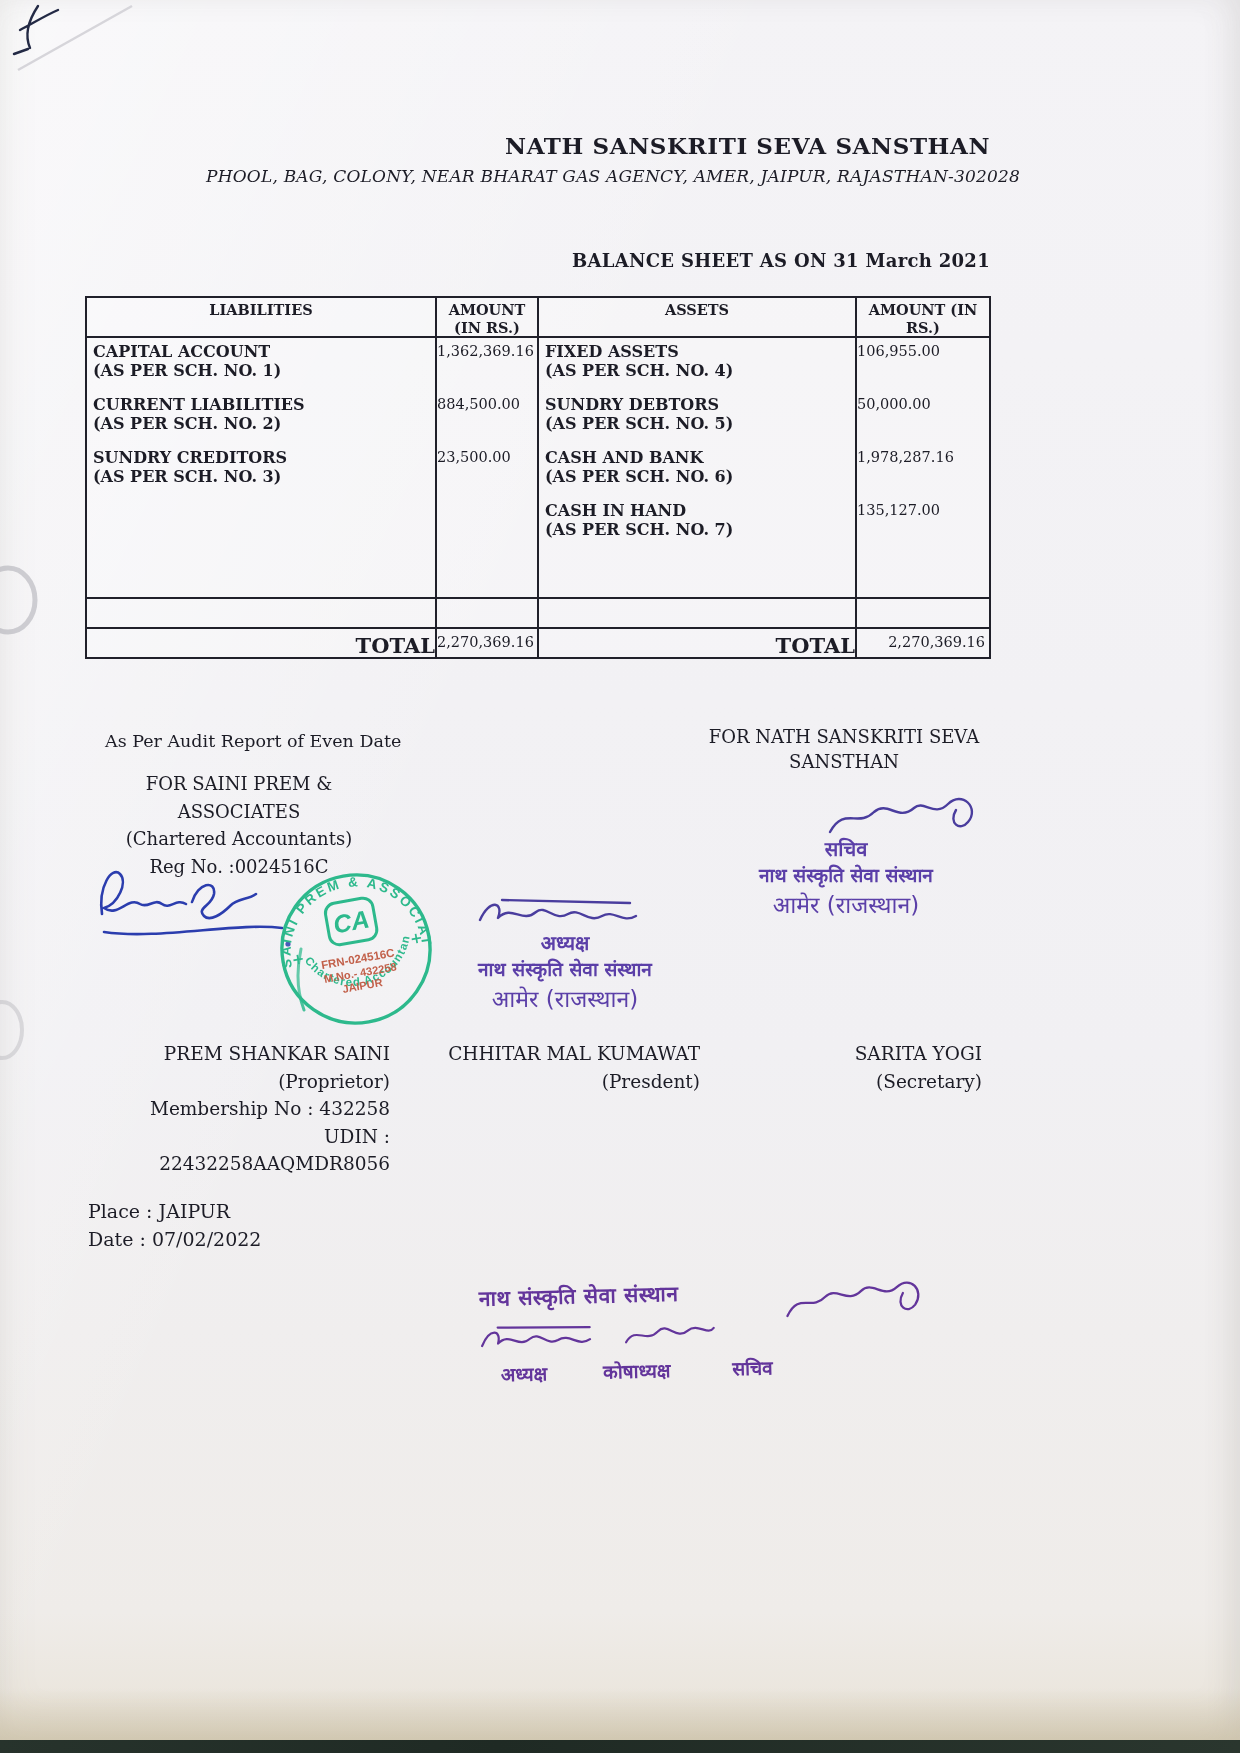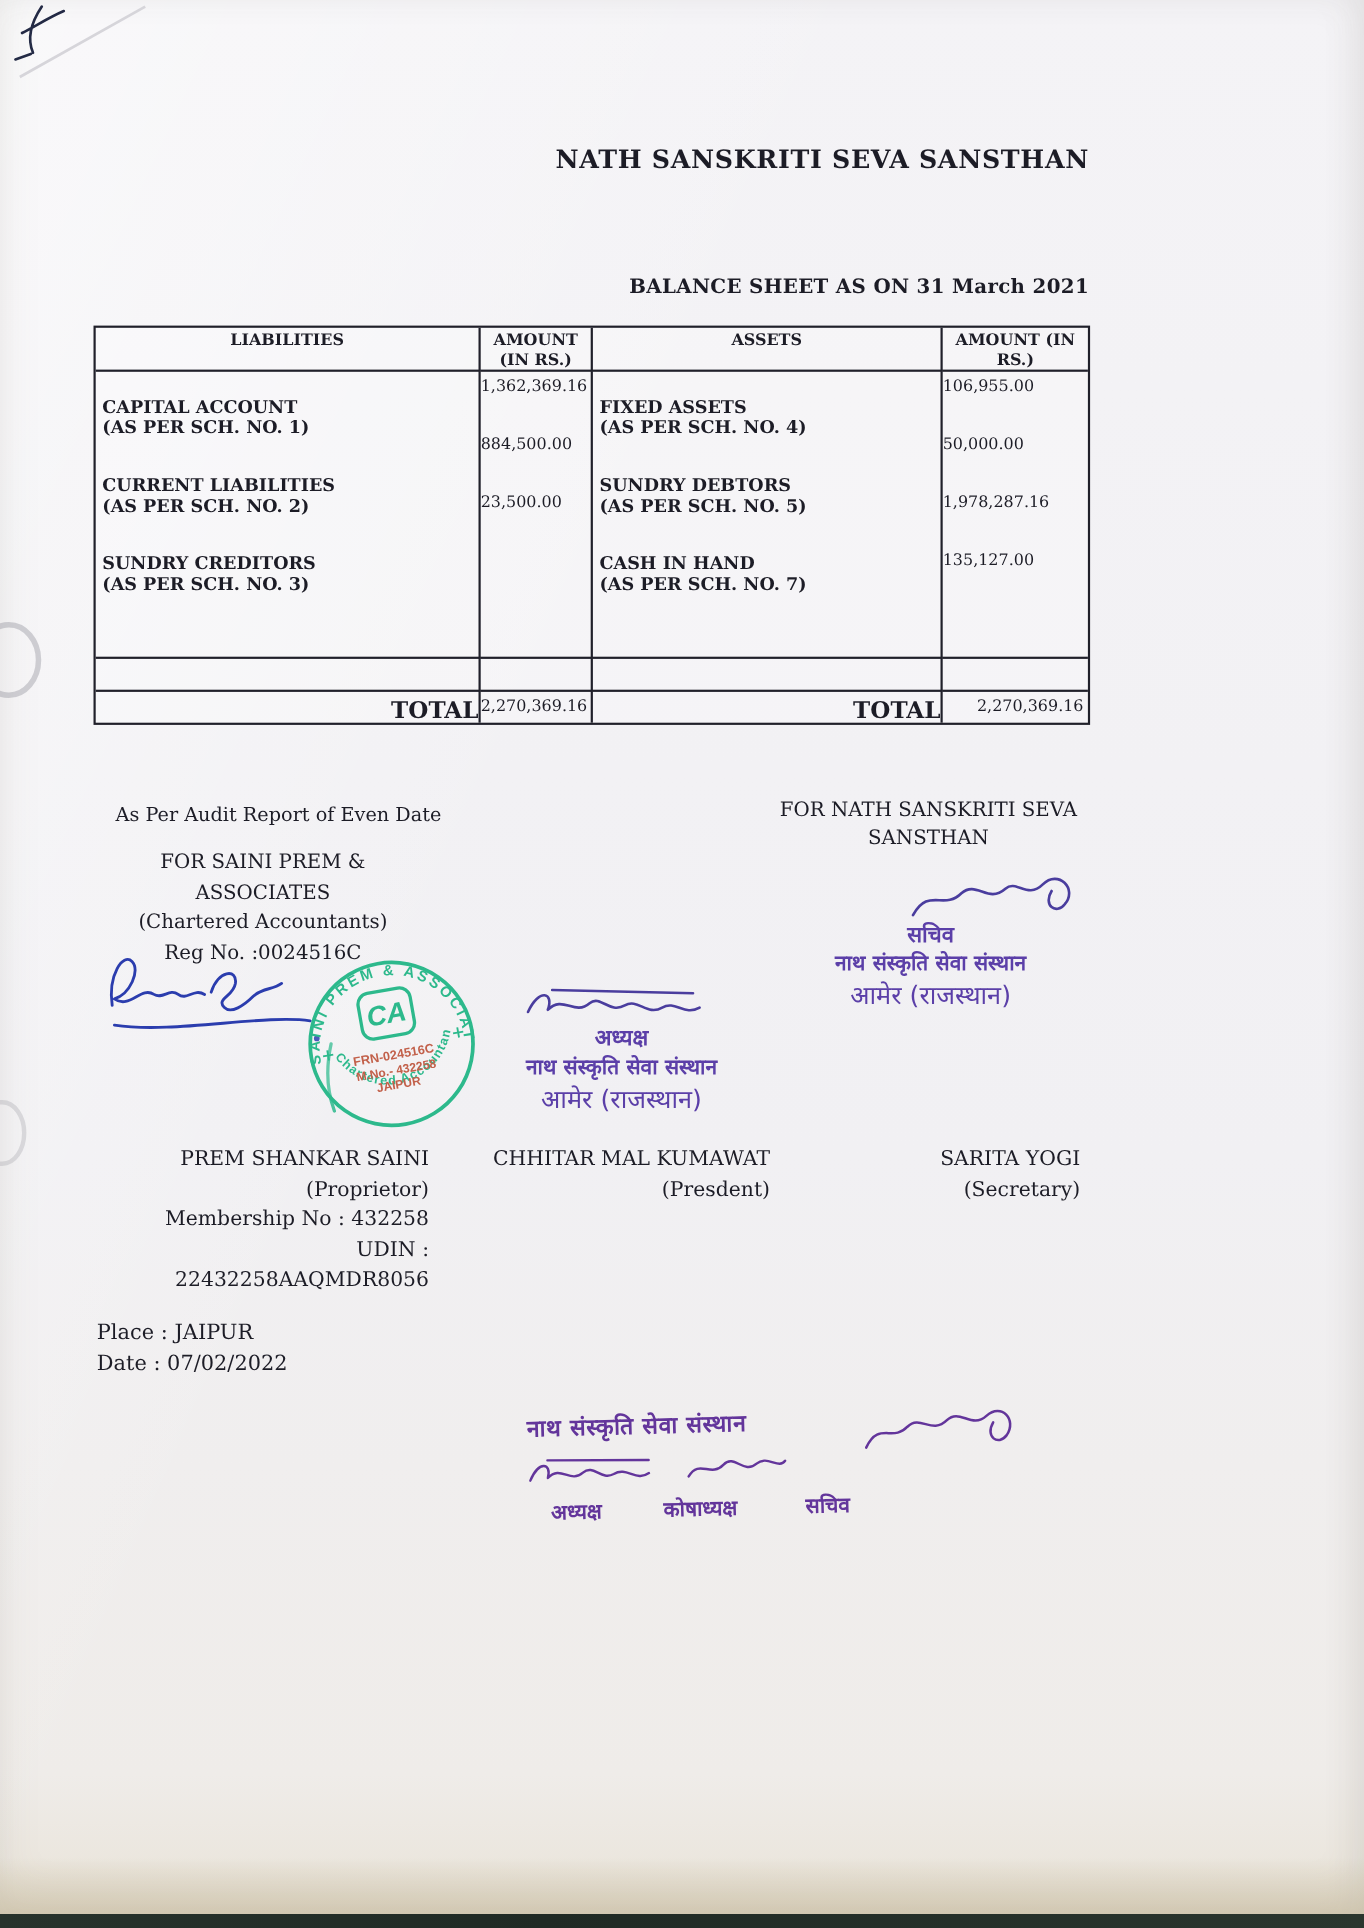--- a/index.html
+++ b/index.html
@@ -30,21 +30,21 @@
     border:2px solid #20202a;
     background:rgba(255,255,255,.25);
   }
   .bs-cell{border-right:2px solid #20202a;border-bottom:2px solid #20202a;box-sizing:border-box;overflow:hidden;}
   .bs-cell.last{border-right:none;}
   .bs-cell.body{border-bottom:2px solid #20202a;}
   .bs-cell.spacer{border-bottom:2px solid #20202a;}
   .bs-cell.total{border-bottom:none;}
   .hdr{display:flex;align-items:flex-start;justify-content:center;font-weight:bold;font-size:14.5px;line-height:1.25;padding-top:3px;text-align:center;}
   .items{padding:4px 6px 0 6px;}
-  .item{height:53px;font-weight:bold;font-size:16px;line-height:19px;margin-top:18px;}
+  .item{height:53px;font-weight:bold;font-size:16px;line-height:19px;}
   .amts{padding:4px 4px 0 0;}
   .amt{height:53px;font-size:14.5px;line-height:19px;}
   .tot-label{font-weight:bold;font-size:21px;padding:4px 0 0 6px;text-align:right;}
   .tot-amt{font-weight:normal;font-size:14.5px;text-align:right;padding:5px 4px 0 0;}
   
   .audit-note{left:105px;top:731px;font-size:17.5px;}
   .for-org{left:703px;top:724px;width:282px;font-size:18px;line-height:25px;text-align:center;}
   .auditor{left:108px;top:770px;width:262px;font-size:18px;line-height:27.5px;text-align:center;}
   .name-block{font-size:18.5px;line-height:27.5px;text-align:right;}
   .prem-block{left:110px;top:1040px;width:280px;}
@@ -80,20 +80,21 @@
   </svg>
 
   <svg class="abs" style="left:0;top:560px;" width="50" height="80">
     <ellipse cx="8" cy="40" rx="27" ry="32" fill="none" stroke="#90909a" stroke-width="5" opacity="0.4"></ellipse>
   </svg>
   <svg class="abs" style="left:0;top:995px;" width="40" height="70">
     <ellipse cx="2" cy="35" rx="20" ry="28" fill="none" stroke="#9a9aa2" stroke-width="4" opacity="0.3"></ellipse>
   </svg>
 
   <div class="abs org-name center">NATH SANSKRITI SEVA SANSTHAN</div>
+  <div class="abs org-addr center">PHOOL, BAG, COLONY, NEAR BHARAT GAS AGENCY, AMER, JAIPUR, RAJASTHAN-302028</div>
   <div class="abs sheet-title center">BALANCE SHEET AS ON 31 March 2021</div>
 
   <div class="abs bs-table">
 
     <div class="bs-cell hdr">LIABILITIES</div>
     <div class="bs-cell hdr">AMOUNT (IN RS.)</div>
     <div class="bs-cell hdr">ASSETS</div>
     <div class="bs-cell hdr last">AMOUNT (IN RS.)</div>
 
     <div class="bs-cell body items">
@@ -116,20 +117,24 @@
       <div class="amt">23,500.00</div>
     </div>
     <div class="bs-cell body items">
       <div class="item">
         <div>FIXED ASSETS</div>
         <div>(AS PER SCH. NO. 4)</div>
       </div>
       <div class="item">
         <div>SUNDRY DEBTORS</div>
         <div>(AS PER SCH. NO. 5)</div>
+      </div>
+      <div class="item">
+        <div>CASH AND BANK</div>
+        <div>(AS PER SCH. NO. 6)</div>
       </div>
       <div class="item">
         <div>CASH IN HAND</div>
         <div>(AS PER SCH. NO. 7)</div>
       </div>
     </div>
     <div class="bs-cell body amts last">
       <div class="amt">106,955.00</div>
       <div class="amt">50,000.00</div>
       <div class="amt">1,978,287.16</div>

